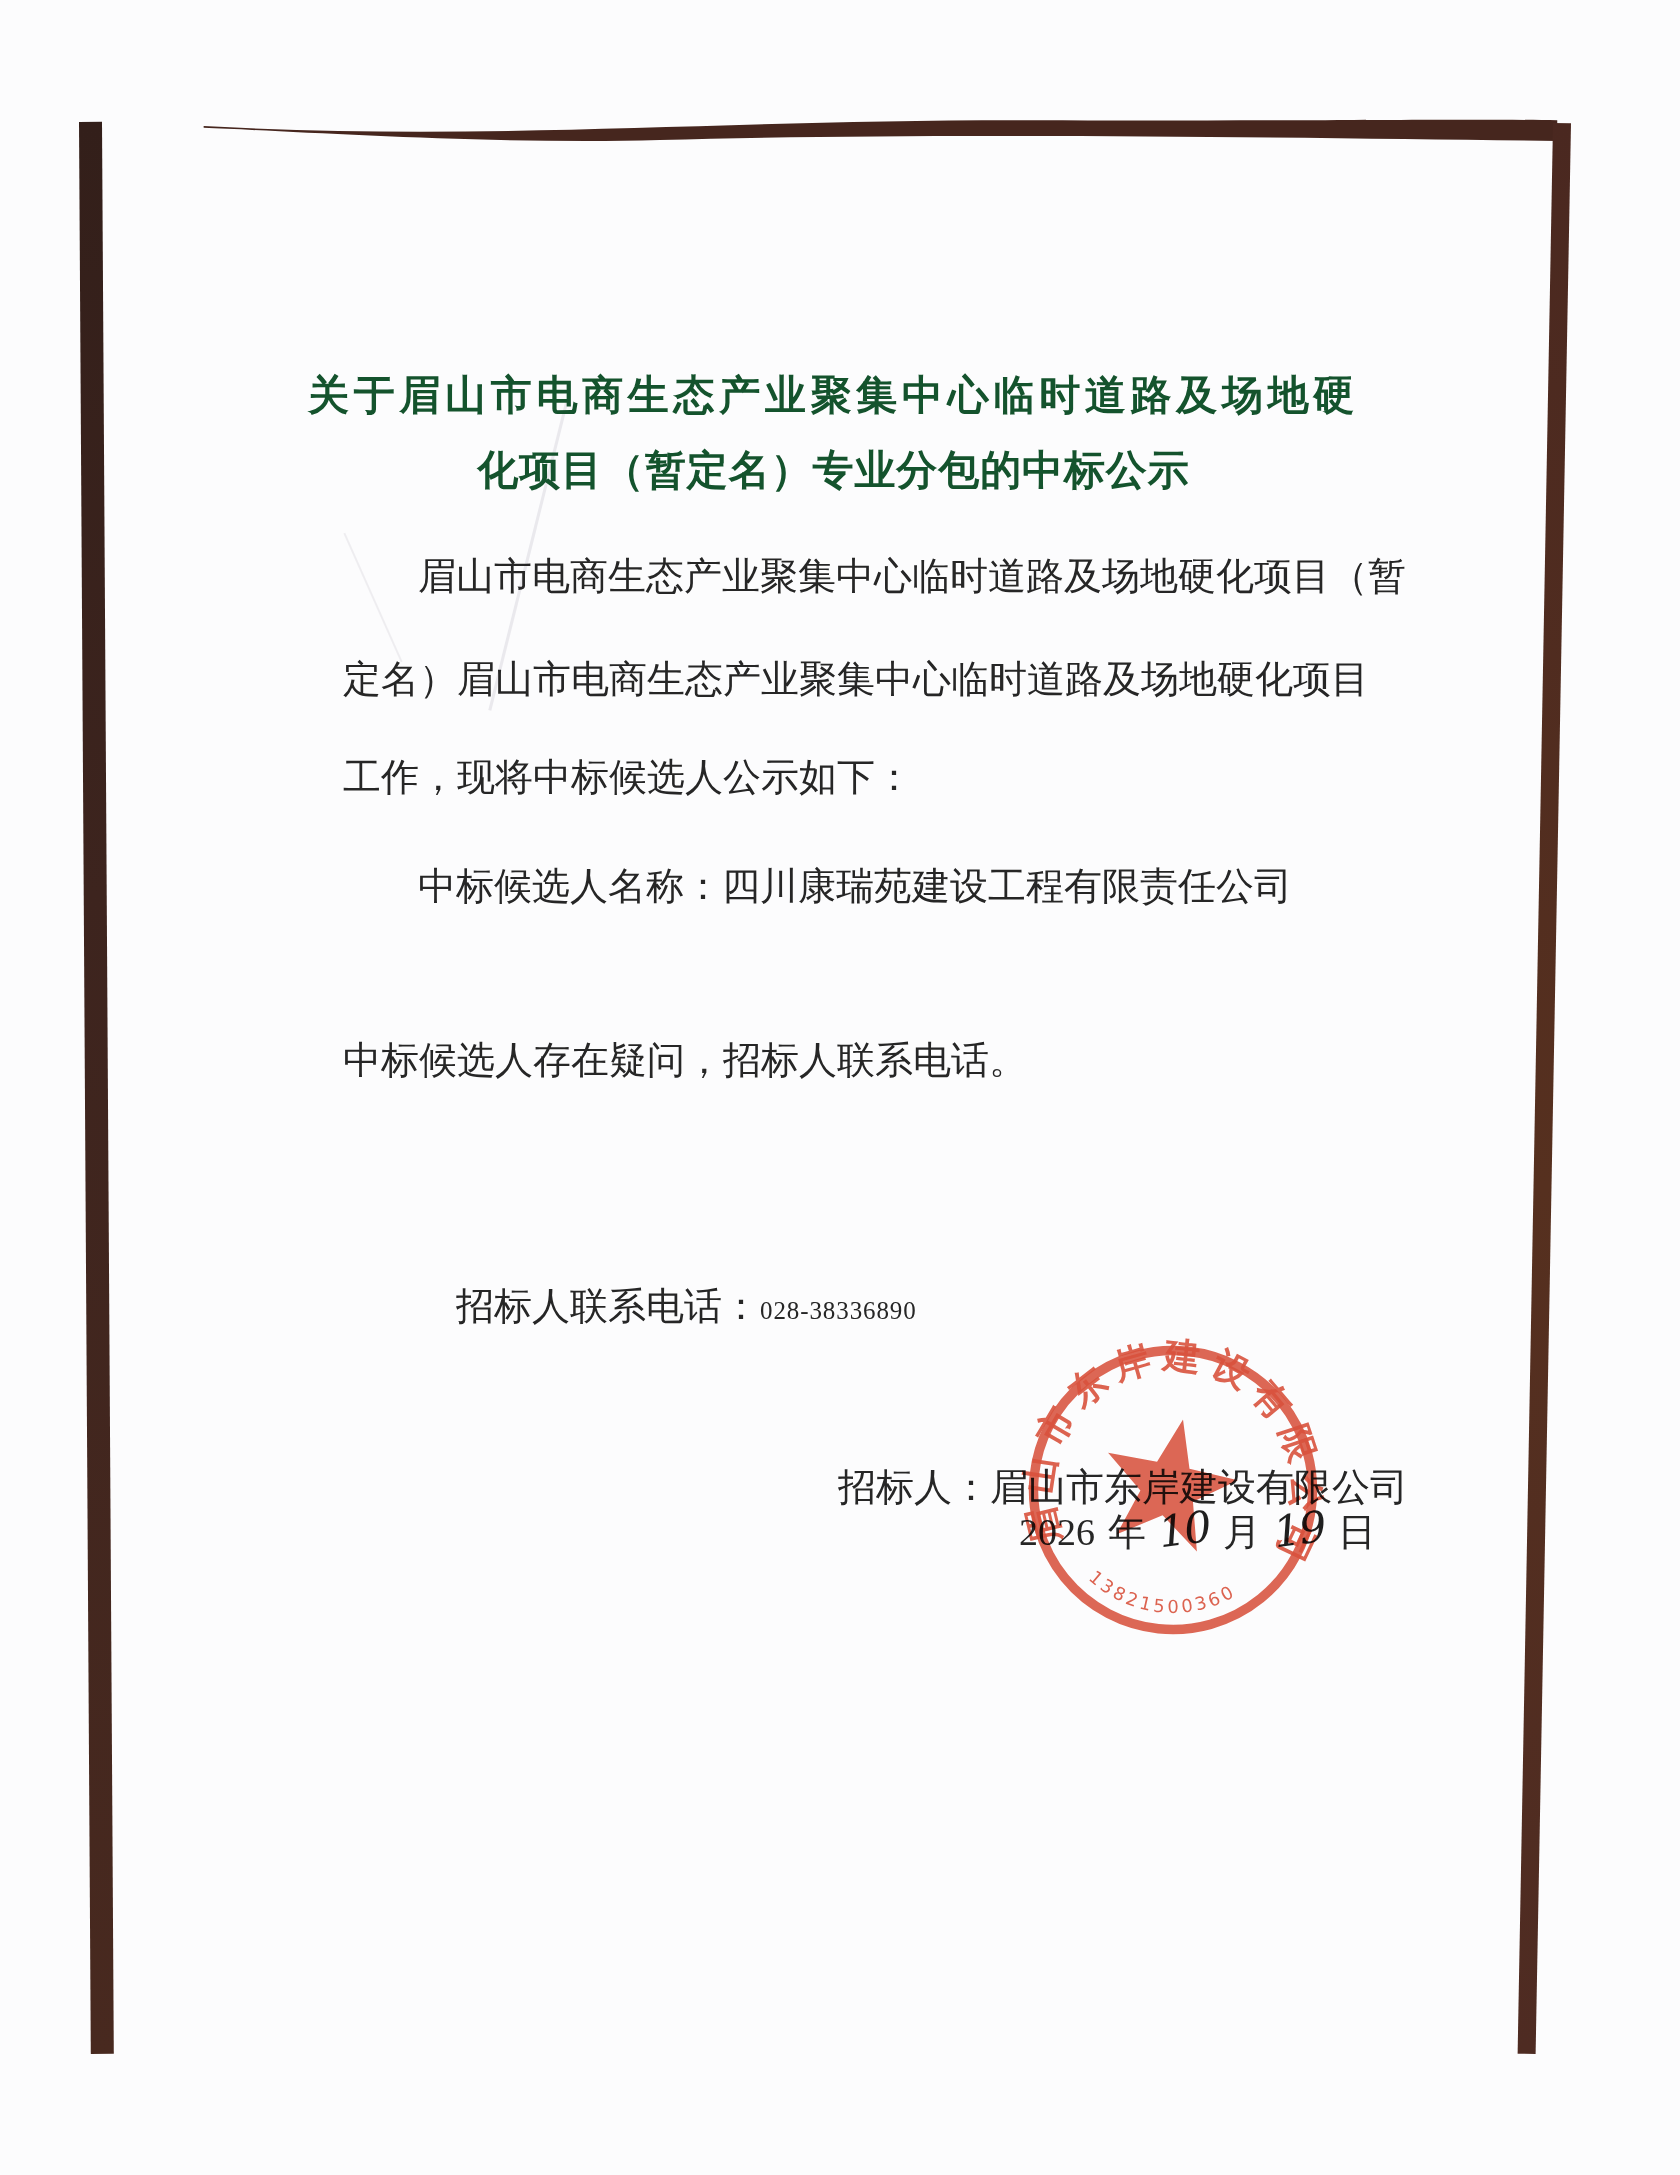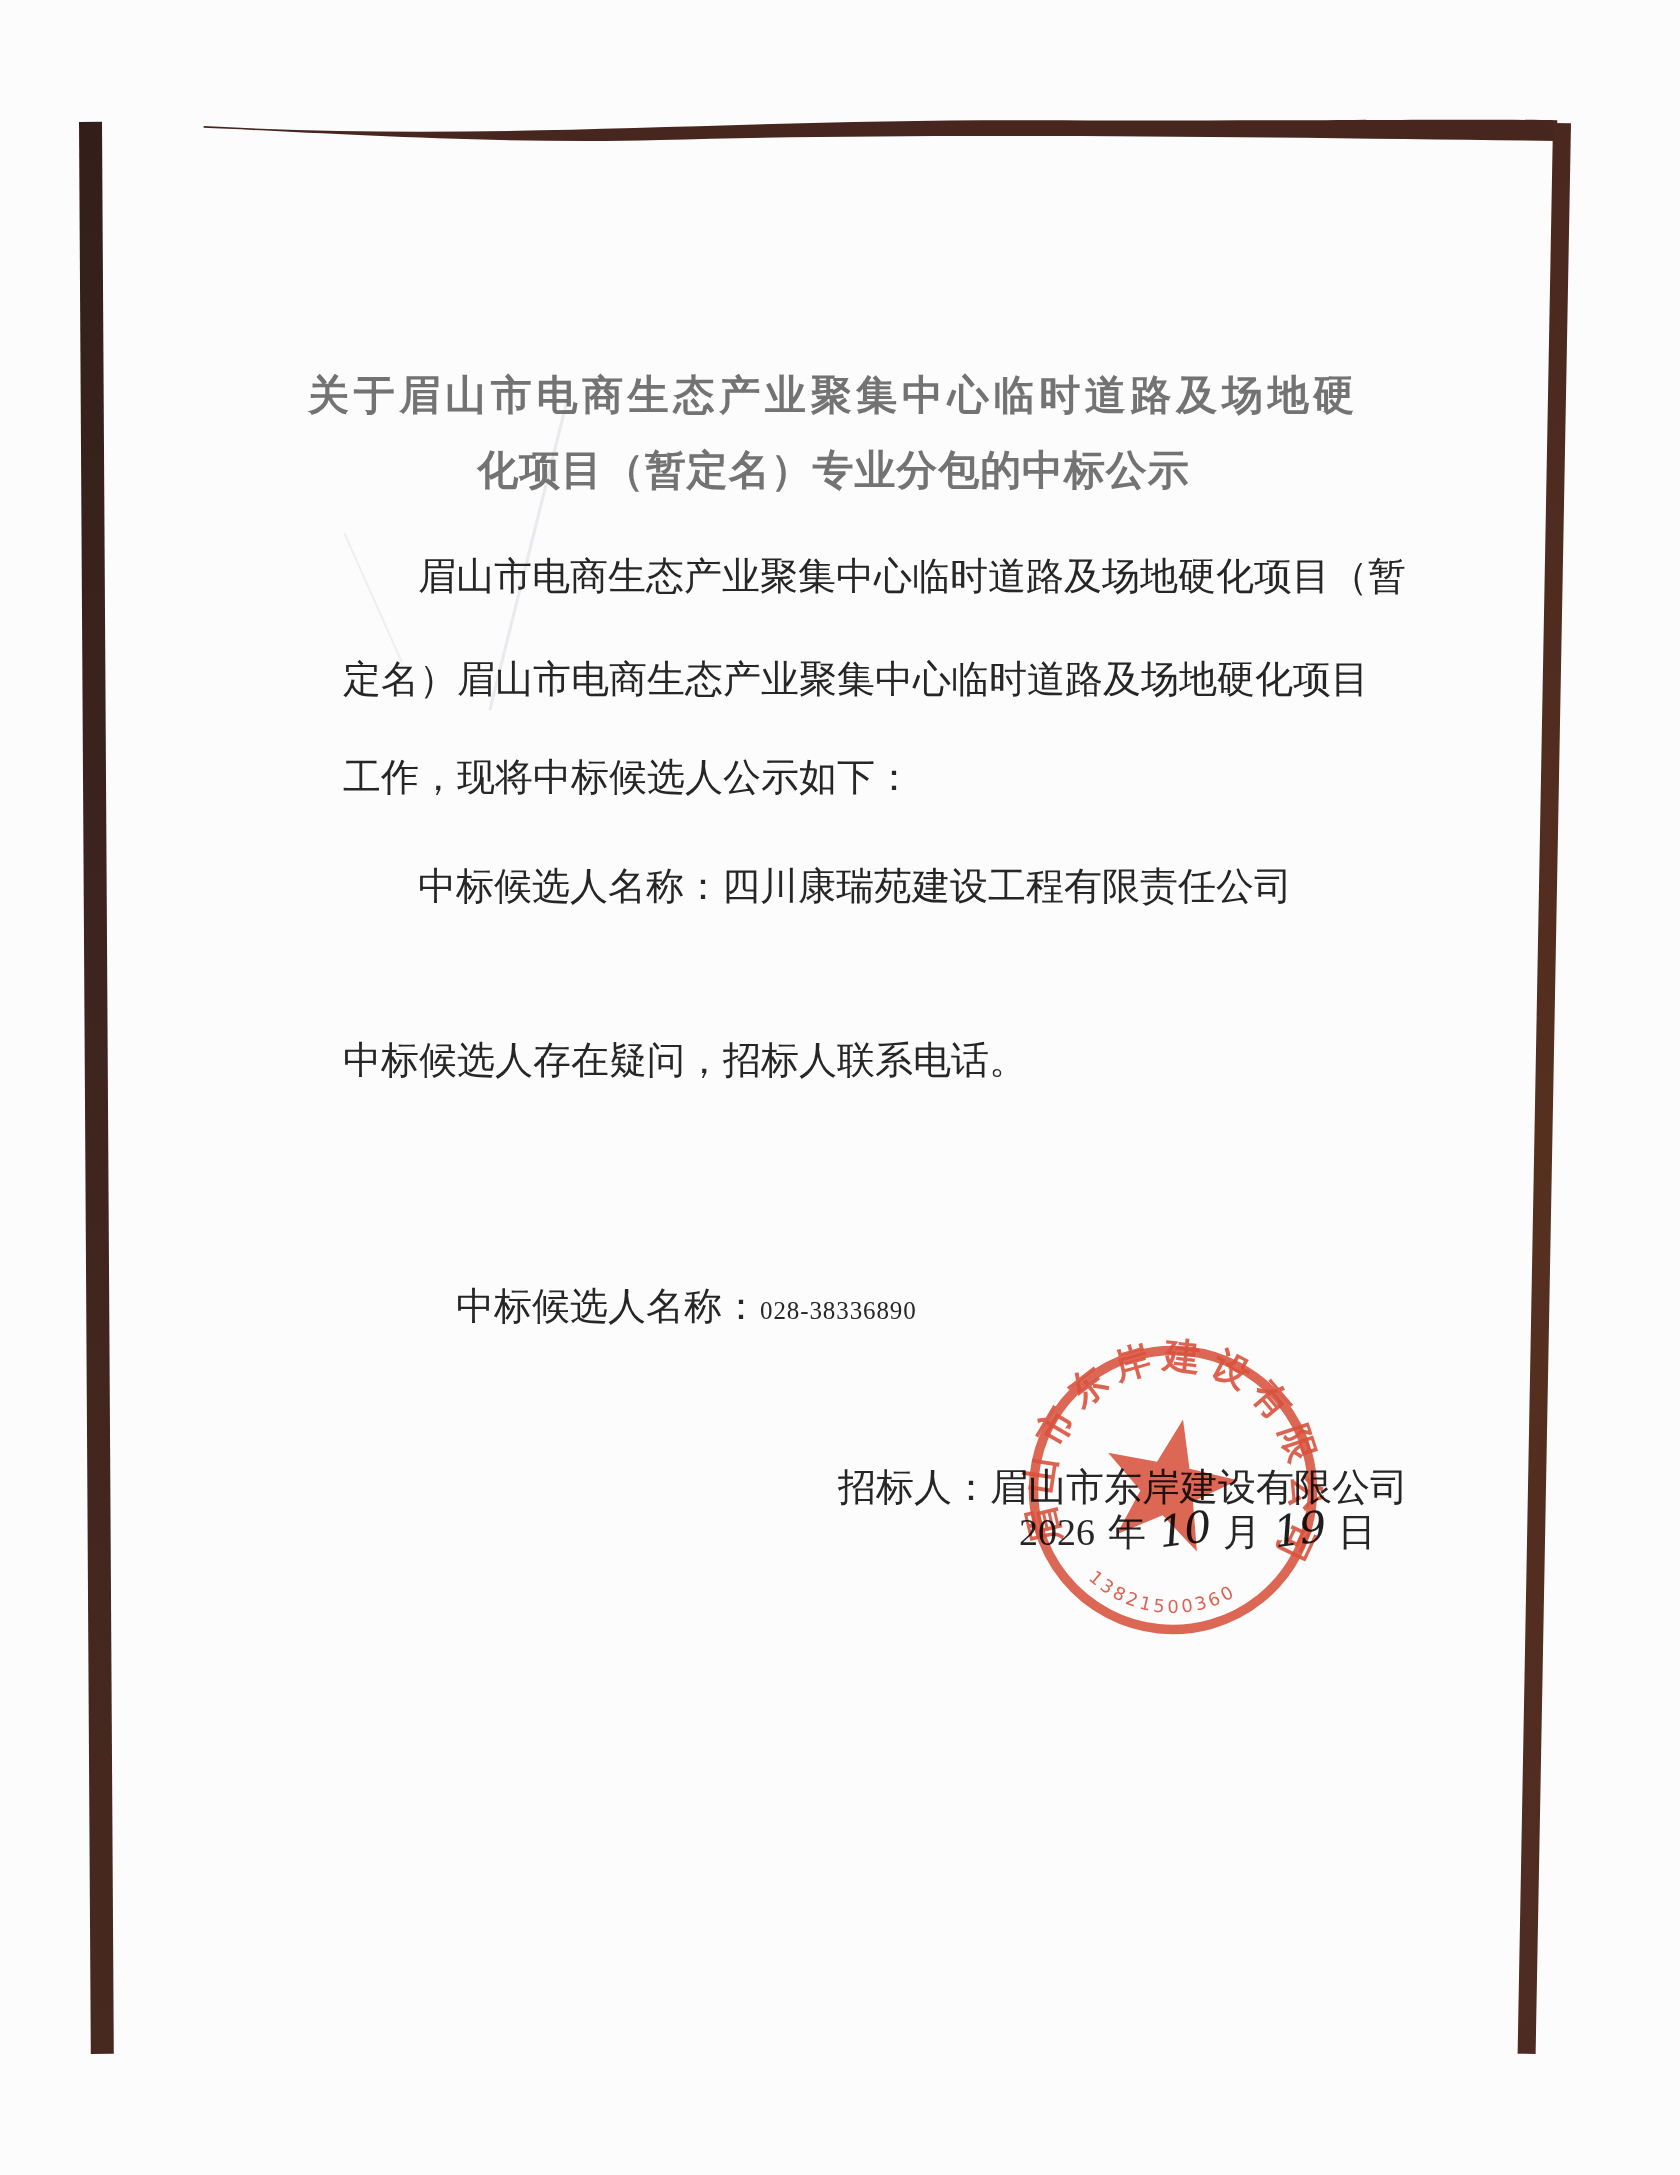--- a/index.html
+++ b/index.html
@@ -34,21 +34,21 @@
     position:absolute;left:372px;top:527px;width:1.9px;height:141px;
     background:rgba(190,186,198,0.22);
     transform:rotate(-24deg);
   }
   .line{
     position:absolute;
     color:#262626;
     font-size:38px;line-height:45px;white-space:pre;
   }
   .title{
-    font-weight:bold;font-size:41px;color:#737373;
+    font-weight:bold;font-size:41px;color:#14532d;
     left:0;width:1667px;text-align:center;
   }
   .t1{letter-spacing:4.7px;}
   .t2{letter-spacing:0.9px;}
   .phone-digits{font-size:25px;letter-spacing:0.9px;}
   .date-line{display:flex;align-items:flex-start;gap:13px;}
   .hand{
     font-family:"DejaVu Serif",serif;font-style:italic;font-size:43px;
     display:inline-block;transform:rotate(-7deg) translateY(-2.8px);
     color:#1f1f1f;letter-spacing:-1.9px;
@@ -75,21 +75,21 @@
   <div class="line title t1" style="top:373px;">关于眉山市电商生态产业聚集中心临时道路及场地硬</div>
   <div class="line title t2" style="top:448px;">化项目（暂定名）专业分包的中标公示</div>
 
   <div class="line" style="left:418px;top:554px;text-align:right;">眉山市电商生态产业聚集中心临时道路及场地硬化项目（暂</div>
   <div class="line" style="left:343px;top:657px;">定名）眉山市电商生态产业聚集中心临时道路及场地硬化项目</div>
   <div class="line" style="left:343px;top:755px;">工作，现将中标候选人公示如下：</div>
   <div class="line" style="left:418px;top:864px;">中标候选人名称：四川康瑞苑建设工程有限责任公司</div>
   <div class="line" style="left:343px;top:1038px;">中标候选人存在疑问，招标人联系电话。</div>
 
   <div class="line" style="left:418px;top:1239px;">
-    <span>中标候选人名称：</span><span class="phone-digits">028-38336890</span>
+    <span>招标人联系电话：</span><span class="phone-digits">028-38336890</span>
   </div>
 
   <div class="line" style="left:800px;top:1420px;">
     <span>招标人：</span><span>眉山市东岸建设有限公司</span>
   </div>
 
   <div class="line date-line" style="left:1019px;top:1510px;">
     <span>2026</span>
     <span>年</span>
     <span class="hand">10</span>

